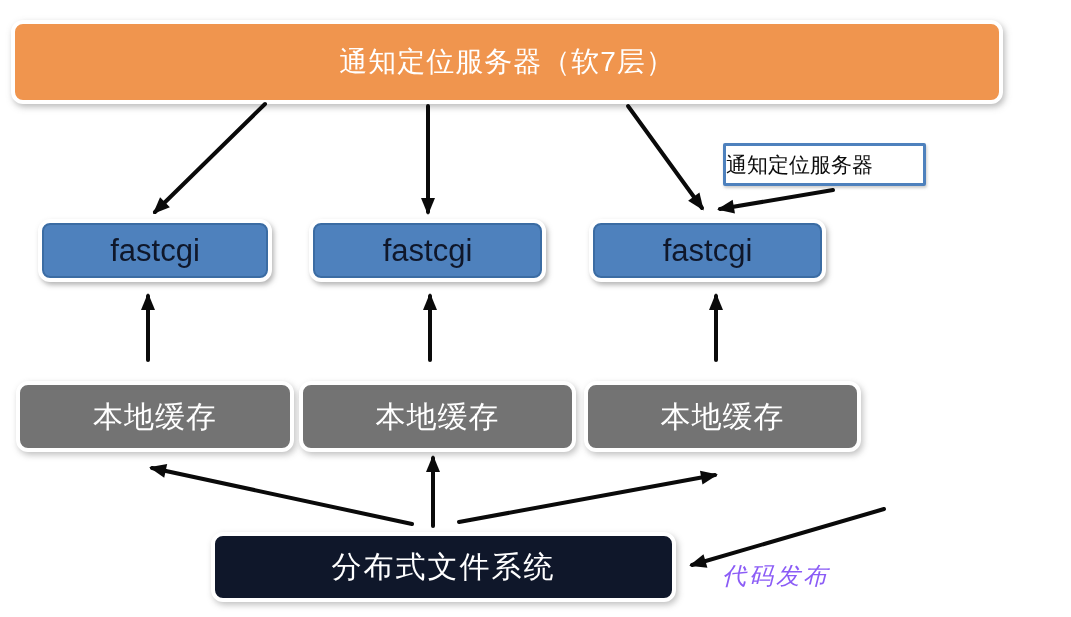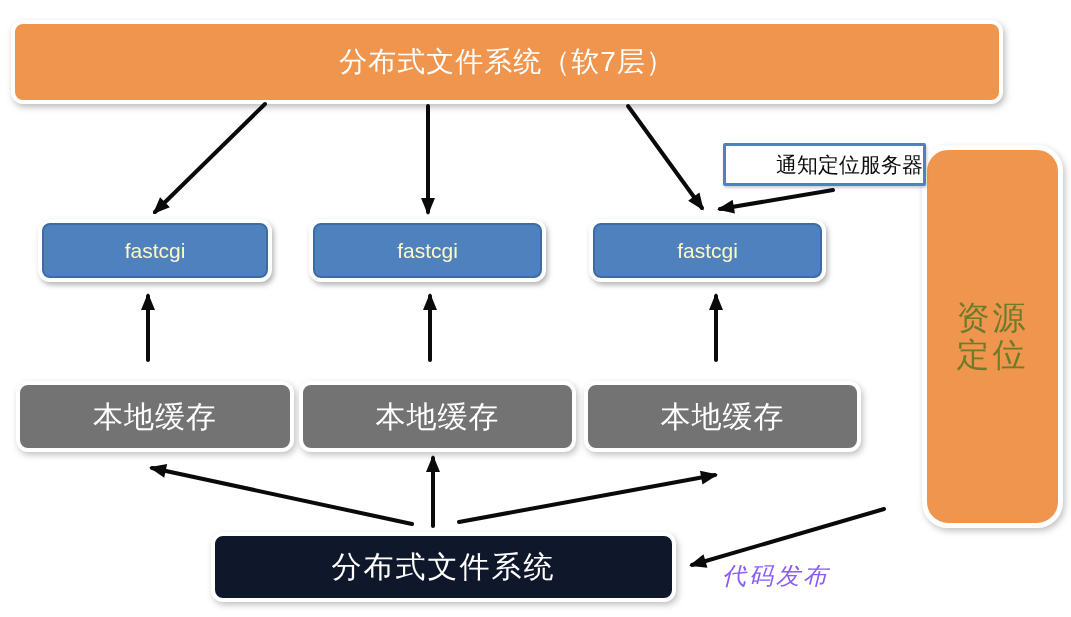--- a/index.html
+++ b/index.html
@@ -8,57 +8,57 @@
 
   .box{position:absolute;box-sizing:border-box;border:4px solid #ffffff;border-radius:12px;
        text-align:center;box-shadow:2px 3px 6px rgba(120,120,120,.45);}
 
   .banner{left:11px;top:20px;width:992px;height:84px;background:#F0954E;
           box-shadow:2px 3px 6px rgba(120,120,120,.5);}
   .banner .lbl{color:#ffffff;font-size:28px;line-height:76px;letter-spacing:1px;}
 
   .fastcgi{top:219px;height:63px;background:#4E81BD;
            box-shadow:inset 0 0 0 2px #3B6CA3, 2px 3px 5px rgba(110,110,110,.5);}
-  .fastcgi .lbl{color:#fef9c3;font-size:21px;line-height:55px;}
+  .fastcgi .lbl{color:#0f172a;font-size:31px;line-height:55px;}
   .fastcgi.n1{left:38px;width:234px;}
   .fastcgi.n2{left:309px;width:237px;}
   .fastcgi.n3{left:589px;width:237px;}
 
   .cache{top:381px;height:71px;background:#737373;}
   .cache .lbl{color:#ffffff;font-size:30px;line-height:63px;letter-spacing:1px;}
   .cache.n1{left:16px;width:278px;}
   .cache.n2{left:299px;width:277px;}
   .cache.n3{left:584px;width:277px;}
 
   .dfs{left:211px;top:532px;width:465px;height:70px;background:#0f172a;}
   .dfs .lbl{color:#ffffff;font-size:30px;line-height:62px;letter-spacing:2px;}
 
   .resource{left:922px;top:145px;width:141px;height:383px;background:#F0954E;
             border:5px solid #ffffff;border-radius:26px;
             display:flex;align-items:center;justify-content:center;}
   .resource .lbl{color:#6E7B2A;font-size:33px;line-height:1.12;width:72px;
                  letter-spacing:3px;text-align:center;}
 
   .callout{position:absolute;left:723px;top:143px;width:203px;height:43px;box-sizing:border-box;
-           background:#ffffff;border:3px solid #4E81BD;border-radius:2px;text-align:right;
+           background:#ffffff;border:3px solid #4E81BD;border-radius:2px;text-align:left;
            box-shadow:1px 2px 3px rgba(130,130,130,.4);}
   .callout .lbl{color:#0c0c0c;font-size:21px;line-height:37px;}
 
   .code-release{position:absolute;left:722px;top:560px;color:#8b5cf6;font-size:24px;letter-spacing:3px;font-style:italic;}
 
   svg.arrows{position:absolute;left:0;top:0;width:1071px;height:617px;pointer-events:none;}
   svg.arrows line{stroke:#0a0a0a;stroke-width:4;stroke-linecap:round;}
 </style>
 </head>
 <body>
 
 <div id="canvas">
 
   <div class="box banner">
-    <div class="lbl">分布式文件系统（软7层）</div>
+    <div class="lbl">通知定位服务器（软7层）</div>
   </div>
 
   <div class="box fastcgi n1">
     <div class="lbl">fastcgi</div>
   </div>
   <div class="box fastcgi n2">
     <div class="lbl">fastcgi</div>
   </div>
   <div class="box fastcgi n3">
     <div class="lbl">fastcgi</div>
@@ -71,23 +71,20 @@
     <div class="lbl">本地缓存</div>
   </div>
   <div class="box cache n3">
     <div class="lbl">本地缓存</div>
   </div>
 
   <div class="box dfs">
     <div class="lbl">分布式文件系统</div>
   </div>
 
-  <div class="box resource">
-    <div class="lbl">资源定位</div>
-  </div>
 
   <div class="callout">
     <div class="lbl">通知定位服务器</div>
   </div>
 
   <div class="code-release">代码发布</div>
 
   <svg class="arrows" viewBox="0 0 1071 617">
     <defs>
       <marker id="ah" markerUnits="userSpaceOnUse" markerWidth="20" markerHeight="18" refX="15" refY="8" orient="auto">

